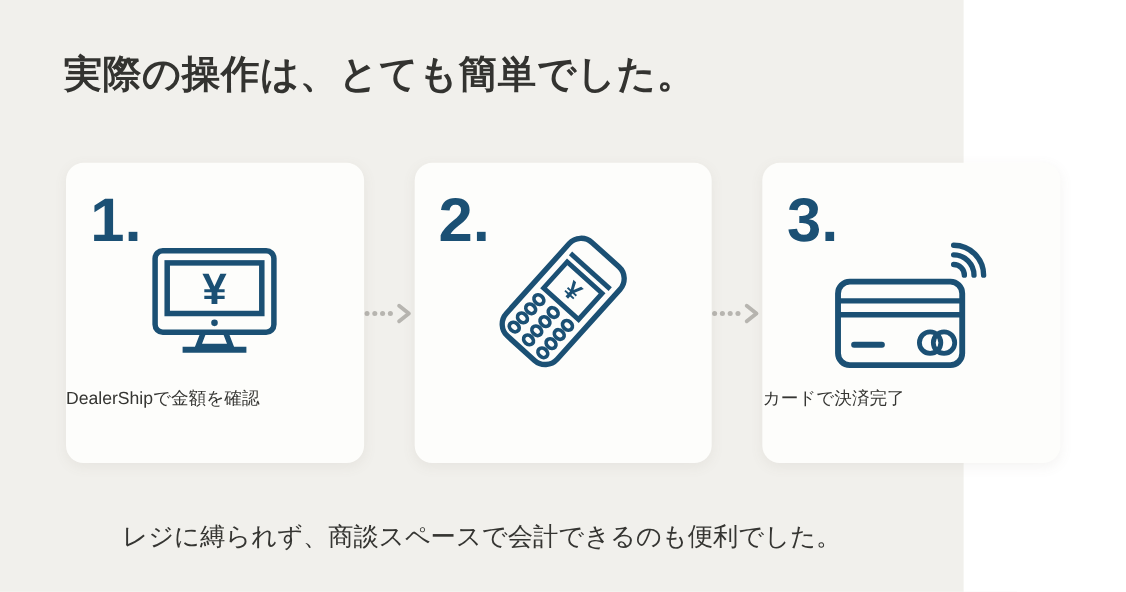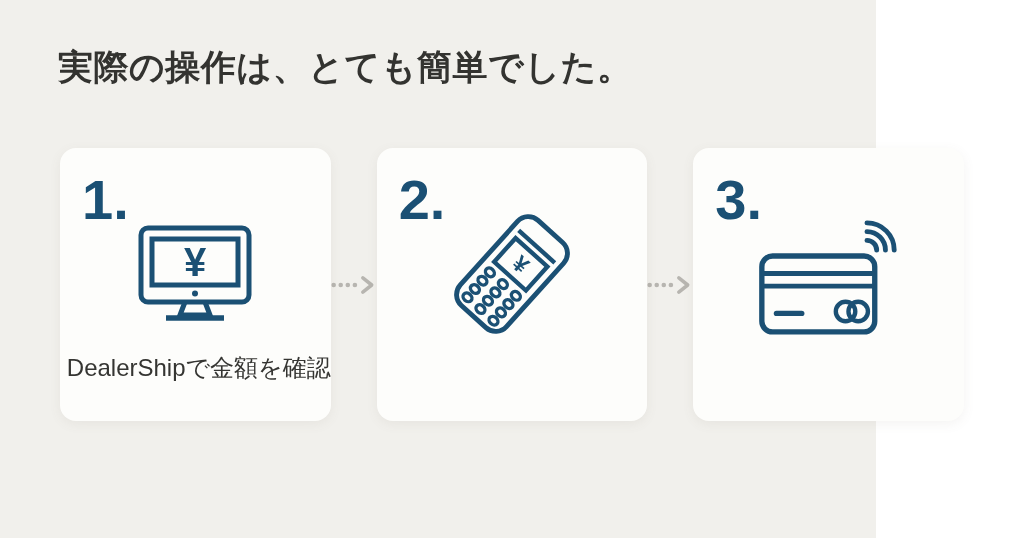--- a/index.html
+++ b/index.html
@@ -50,22 +50,22 @@
     position: absolute;
     top: 58px; left: 0; right: 0;
     height: 136px;
     display: flex;
     align-items: center;
     justify-content: center;
   }
   .label {
     position: absolute;
     top: 204px; left: 0; right: 0;
-    text-align: right;
-    font-size: 24px;
+    text-align: left;
+    font-size: 16px;
     color: #353532;
   }
   .arrow {
     width: 46px;
     display: flex;
     align-items: center;
     justify-content: center;
   }
   .footer {
     position: absolute;
@@ -156,18 +156,20 @@
             <path d="M142 40 A28 28 0 0 0 114 12"></path>
           </g>
           <rect x="6" y="46" width="116" height="78" rx="11" fill="none" stroke="#1b5074" stroke-width="5.5"></rect>
           <line x1="6" y1="64" x2="122" y2="64" stroke="#1b5074" stroke-width="5"></line>
           <line x1="6" y1="77" x2="122" y2="77" stroke="#1b5074" stroke-width="5"></line>
           <line x1="21" y1="105" x2="47" y2="105" stroke="#1b5074" stroke-width="5.5" stroke-linecap="round"></line>
           <circle cx="92" cy="103" r="10" fill="none" stroke="#1b5074" stroke-width="4.5"></circle>
           <circle cx="105" cy="103" r="10" fill="none" stroke="#1b5074" stroke-width="4.5"></circle>
         </svg>
       </div>
+      <div class="label">カードで決済完了</div>
     </div>
 
   </div>
 
+  <p class="footer">レジに縛られず、商談スペースで会計できるのも便利でした。</p>
 
 </div>
 
 </body></html>

